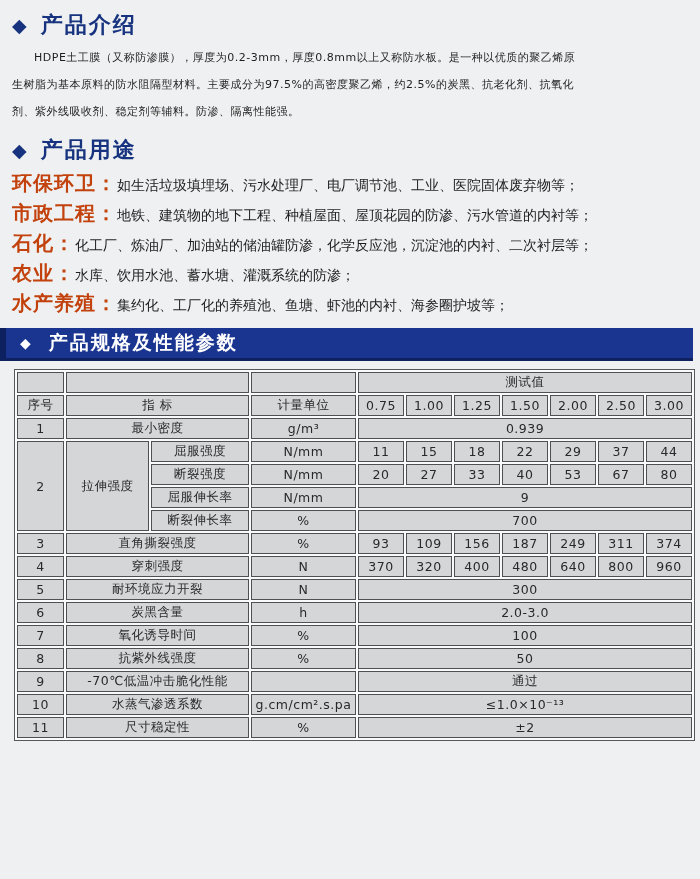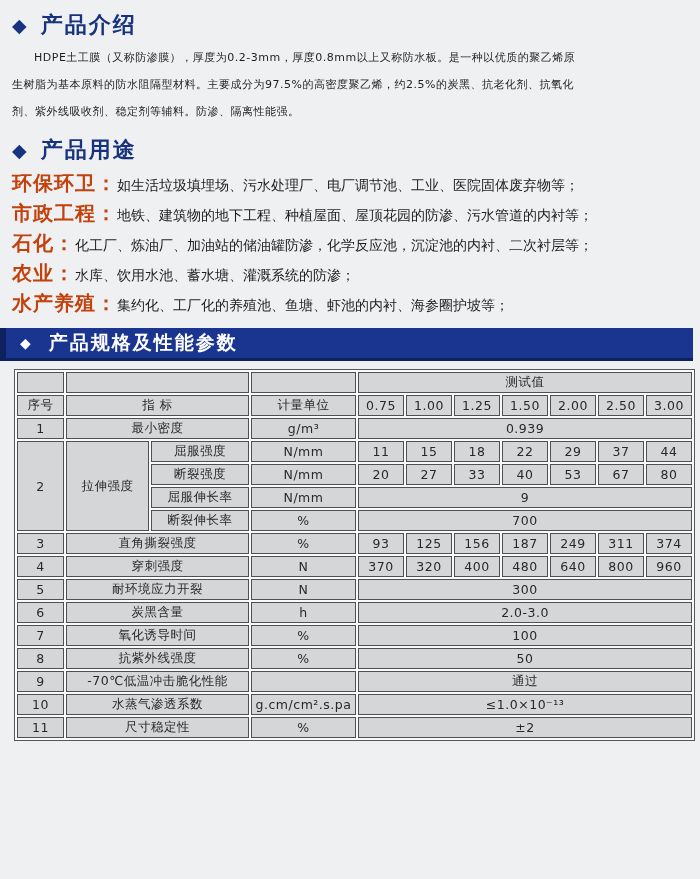--- a/index.html
+++ b/index.html
@@ -164,21 +164,21 @@
       <tr>
         <td>断裂伸长率</td>
         <td>%</td>
         <td colspan="7">700</td>
       </tr>
       <tr>
         <td>3</td>
         <td colspan="2">直角撕裂强度</td>
         <td>%</td>
         <td>93</td>
-        <td>125</td>
+        <td>109</td>
         <td>156</td>
         <td>187</td>
         <td>249</td>
         <td>311</td>
         <td>374</td>
       </tr>
       <tr>
         <td>4</td>
         <td colspan="2">穿刺强度</td>
         <td>N</td>

